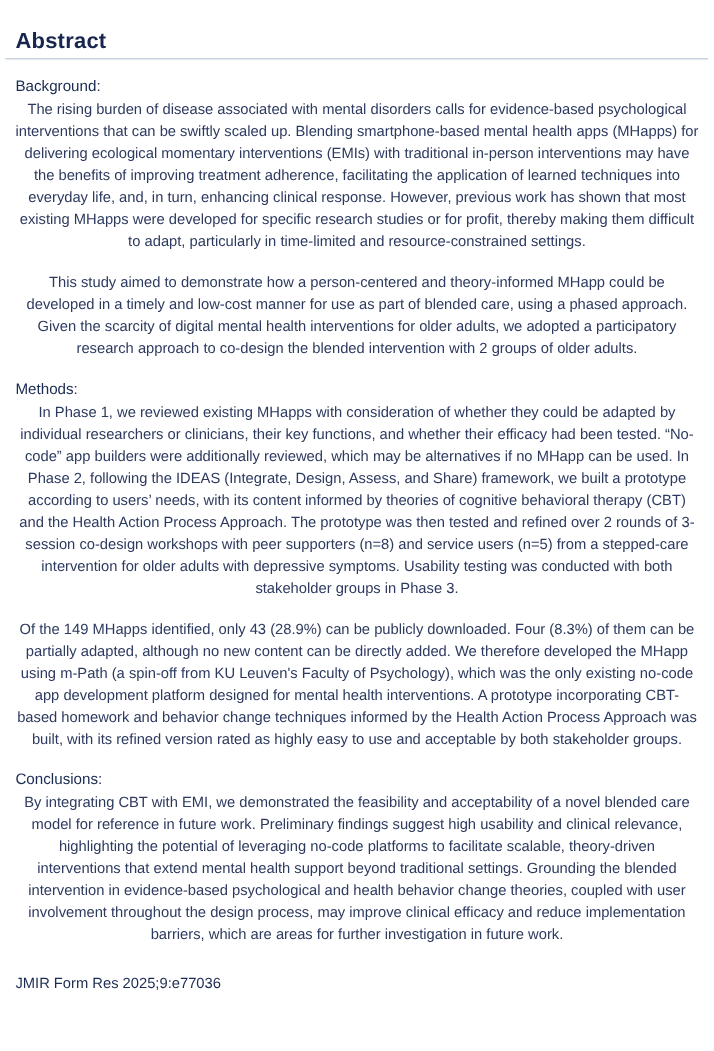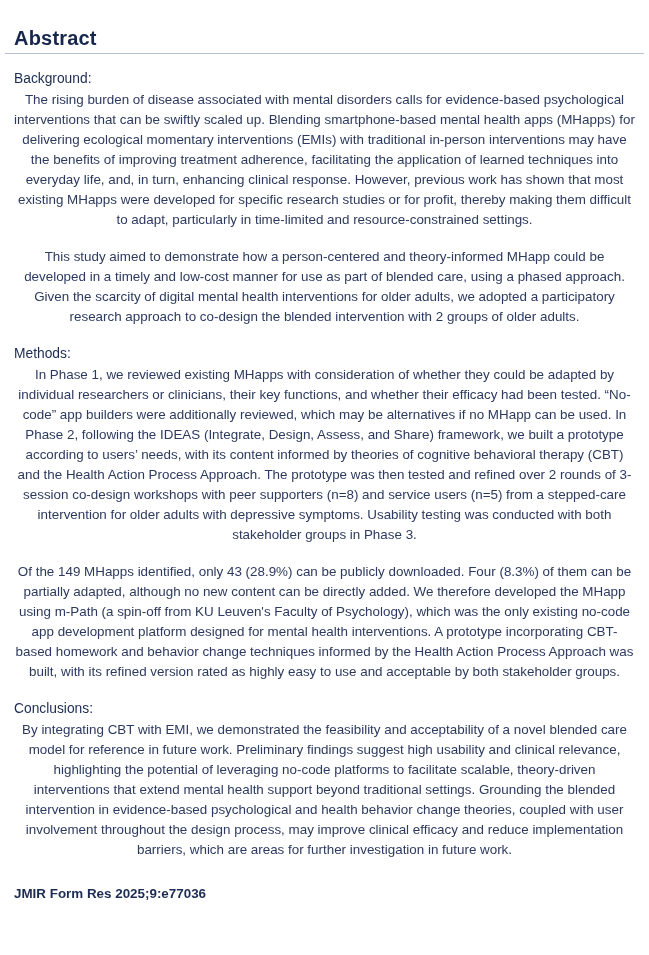--- a/index.html
+++ b/index.html
@@ -36,21 +36,21 @@
     margin-bottom: 1px;
   }
   .section-body {
     font-size: 13.4px;
     line-height: 20px;
     color: #2d3a5f;
     text-align: center;
   }
   .citation {
     font-size: 13.4px;
-    font-weight: 700;
+    font-weight: 400;
     color: #1b2b52;
     line-height: 20px;
     margin-top: 24px;
   }
 </style>
 </head>
 <body>
 
 <h1 class="abstract-title">Abstract</h1>
 <hr class="divider">

